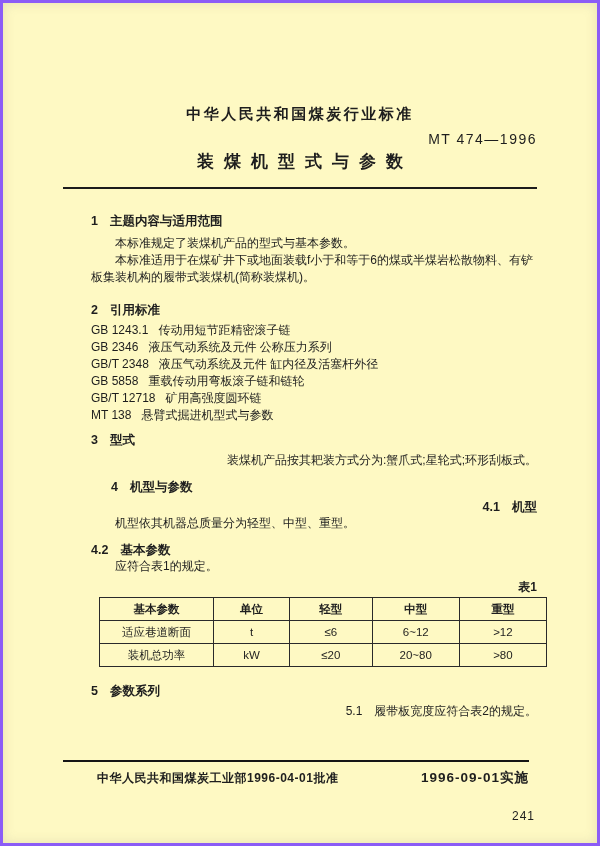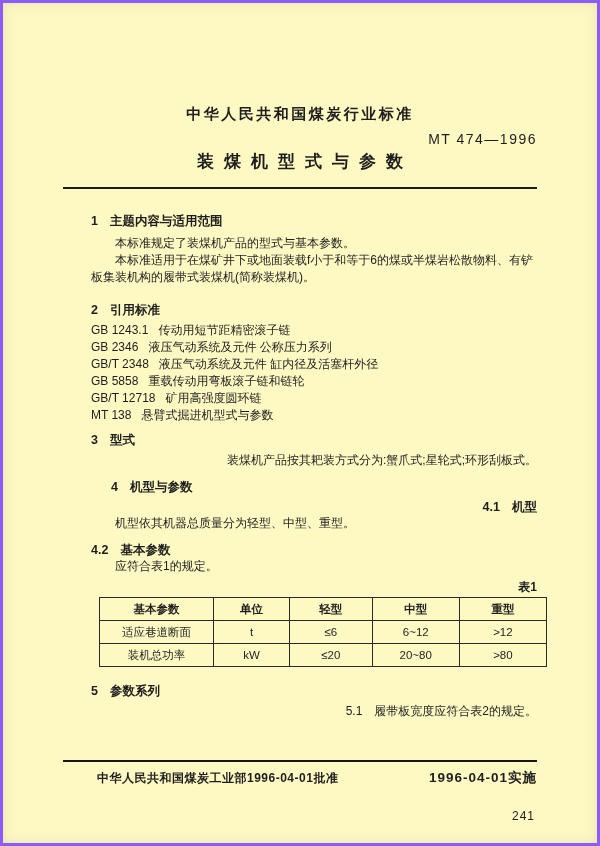--- a/index.html
+++ b/index.html
@@ -97,21 +97,21 @@
     height:23px;
     padding:2px 2px;
   }
   table.params-table th { font-weight:bold; }
   col.c0{width:25.5%;} col.c1{width:17%;} col.c2{width:18.5%;}
   col.c3{width:19.5%;} col.c4{width:19.5%;}
 
   
   .footer {
     position:absolute;
-    left:60px; right:60px; top:757px;
+    left:60px; right:68px; top:757px;
     border-top:2.5px solid #161616;
     padding-top:7px;
     display:flex;
     justify-content:space-between;
     align-items:baseline;
   }
   .footer-approval {
     font-weight:bold;
     font-size:12px;
     padding-left:34px;
@@ -230,17 +230,17 @@
       <span class="sec-no">5</span><span>参数系列</span>
     </div>
     <p class="para mt4">
       <span class="sec-no">5.1</span><span>履带板宽度应符合表2的规定。</span>
     </p>
 
   </div>
 
   <div class="footer">
     <span class="footer-approval">中华人民共和国煤炭工业部1996-04-01批准</span>
-    <span class="footer-impl">1996-04-01实施</span>
+    <span class="footer-impl">1996-09-01实施</span>
   </div>
   <div class="page-number">241</div>
 
 </div>
 
 </body></html>

